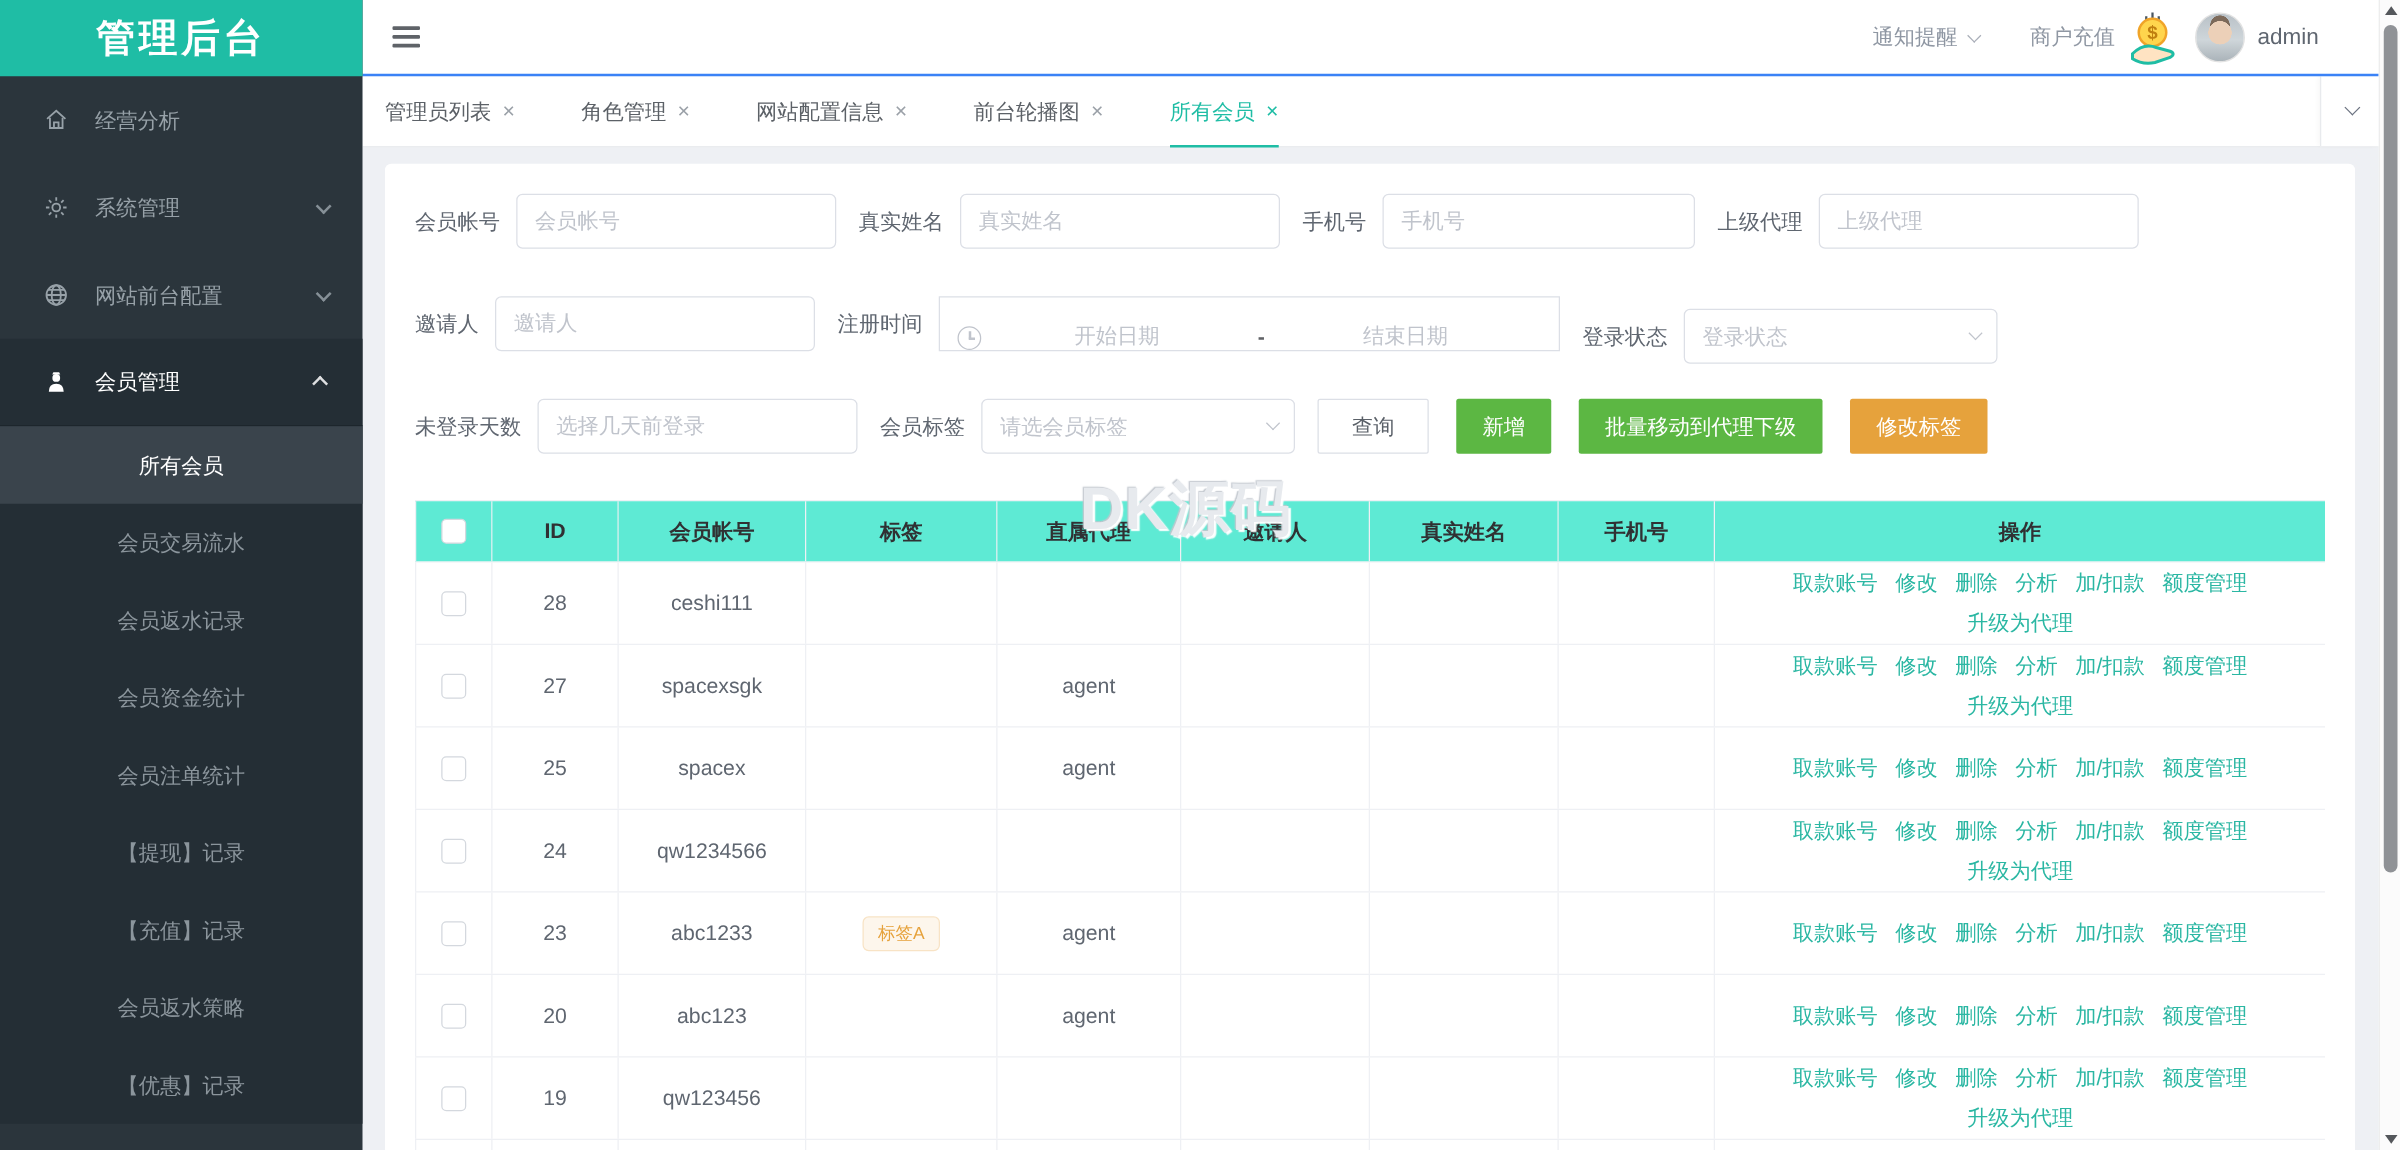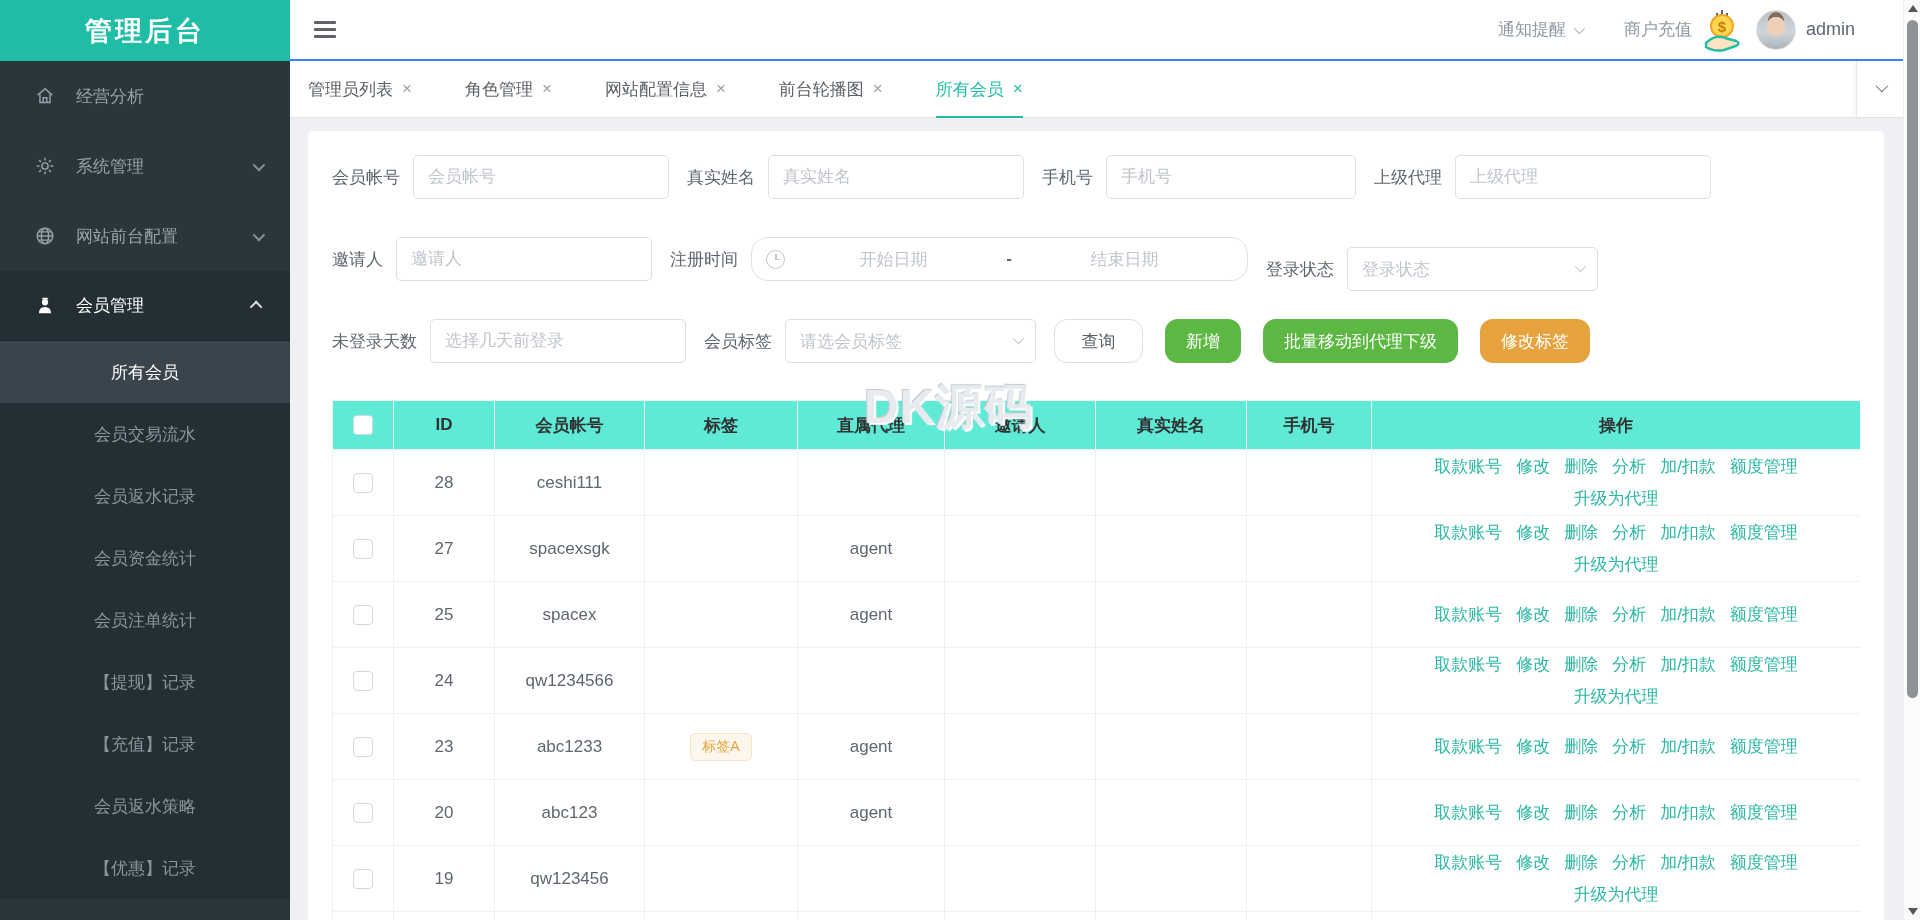--- a/index.html
+++ b/index.html
@@ -1,20 +1,20 @@
 <!DOCTYPE html>
 <html><head>
 <meta charset="utf-8">
 <style>
   * { margin:0; padding:0; box-sizing:border-box; }
   html,body { width:1920px; height:920px; overflow:hidden; font-family:"Liberation Sans","DejaVu Sans",sans-serif; background:#eef0f4; position:relative; }
 
   
   .sidebar { position:absolute; left:0; top:0; width:290px; height:920px; background:#2b353c; z-index:20; }
-  .logo { height:61px; background:#1fbda5; color:#fff; font-size:27px; font-weight:bold; display:flex; align-items:center; justify-content:center; letter-spacing:3px; }
+  .logo { height:61px; background:#1fbda5; color:#fff; font-size:31px; font-weight:bold; display:flex; align-items:center; justify-content:center; letter-spacing:3px; }
   .side-item { height:70px; display:flex; align-items:center; padding:0 28px 0 33px; color:#97a1a8; font-size:17px; cursor:pointer; }
   .side-item .s-icon { width:23px; height:23px; margin-right:20px; display:flex; align-items:center; justify-content:center; }
   .side-item svg { stroke:currentColor; fill:none; stroke-width:1.6; }
   .side-item.active { background:#242e35; color:#fff; border-bottom:1px solid #1d262c; }
   .chev { display:inline-block; width:9px; height:9px; border-right:2px solid currentColor; border-bottom:2px solid currentColor; }
   .chev.down { transform:rotate(45deg) translateY(-2px); }
   .chev.up { transform:rotate(-135deg) translateY(-2px); }
   .side-item .chev { margin-left:auto; opacity:.85; }
   .submenu { background:#242e35; }
   .sub-item { height:62px; display:flex; align-items:center; justify-content:center; color:#8b959c; font-size:17px; cursor:pointer; }
@@ -51,27 +51,27 @@
 
   
   .frow { display:flex; align-items:center; margin-bottom:28px; }
   .fgroup { display:flex; align-items:center; margin-right:18px; }
   .flabel { font-size:17px; color:#5f6670; margin-right:13px; white-space:nowrap; }
   .finput { height:44px; border:1px solid #dcdfe6; border-radius:5px; padding:0 14px; font-size:17px; color:#333; width:256px; background:#fff; outline:none; font-family:inherit; }
   .finput::placeholder { color:#c0c4cc; }
   .finput.w250 { width:250px; }
   .fselect { width:251px; height:44px; border:1px solid #dcdfe6; border-radius:5px; display:flex; align-items:center; justify-content:space-between; padding:0 14px; color:#c0c4cc; font-size:17px; background:#fff; cursor:pointer; }
   .fselect .chev { width:8px; height:8px; border-width:1.5px; color:#c0c4cc; margin-top:-3px; }
-  .frange { width:497px; height:44px; border:1px solid #dcdfe6; border-radius:17px; display:flex; align-items:center; padding:0 14px; color:#c0c4cc; font-size:17px; background:#fff; }
+  .frange { width:497px; height:44px; border:1px solid #dcdfe6; border-radius:0; display:flex; align-items:flex-end; padding:0 14px; color:#c0c4cc; font-size:17px; background:#fff; }
   .frange .ph { flex:1; text-align:center; }
   .frange .rsep { color:#606266; font-weight:bold; padding:0 4px; }
   .clock { width:19px; height:19px; border:1.5px solid #c0c4cc; border-radius:50%; position:relative; }
   .clock::after { content:""; position:absolute; left:8px; top:3px; width:1.5px; height:6px; background:#c0c4cc; }
   .clock::before { content:""; position:absolute; left:8px; top:8px; width:5px; height:1.5px; background:#c0c4cc; }
-  .btn { height:44px; border-radius:13px; font-size:17px; display:inline-flex; align-items:center; justify-content:center; padding:0 21px; cursor:pointer; border:none; font-family:inherit; white-space:nowrap; }
+  .btn { height:44px; border-radius:2px; font-size:17px; display:inline-flex; align-items:center; justify-content:center; padding:0 21px; cursor:pointer; border:none; font-family:inherit; white-space:nowrap; }
   .btn-plain { border:1px solid #dcdfe6; color:#5a6068; background:#fff; width:89px; }
   .btn-green { background:#5cb743; color:#fff; margin-left:22px; }
   .btn-orange { background:#e6a23c; color:#fff; margin-left:22px; }
 
   
   .table { margin-top:37px; }
   .t-row { display:flex; border-bottom:1px solid #eef0f4; }
   .t-cell { display:flex; align-items:center; justify-content:center; border-right:1px solid #eef0f4; font-size:17px; color:#5f6670; min-height:65px; padding:0 6px; }
   .t-cell:first-child { border-left:1px solid #eef0f4; }
   .t-cell:last-child { border-right:none; }

